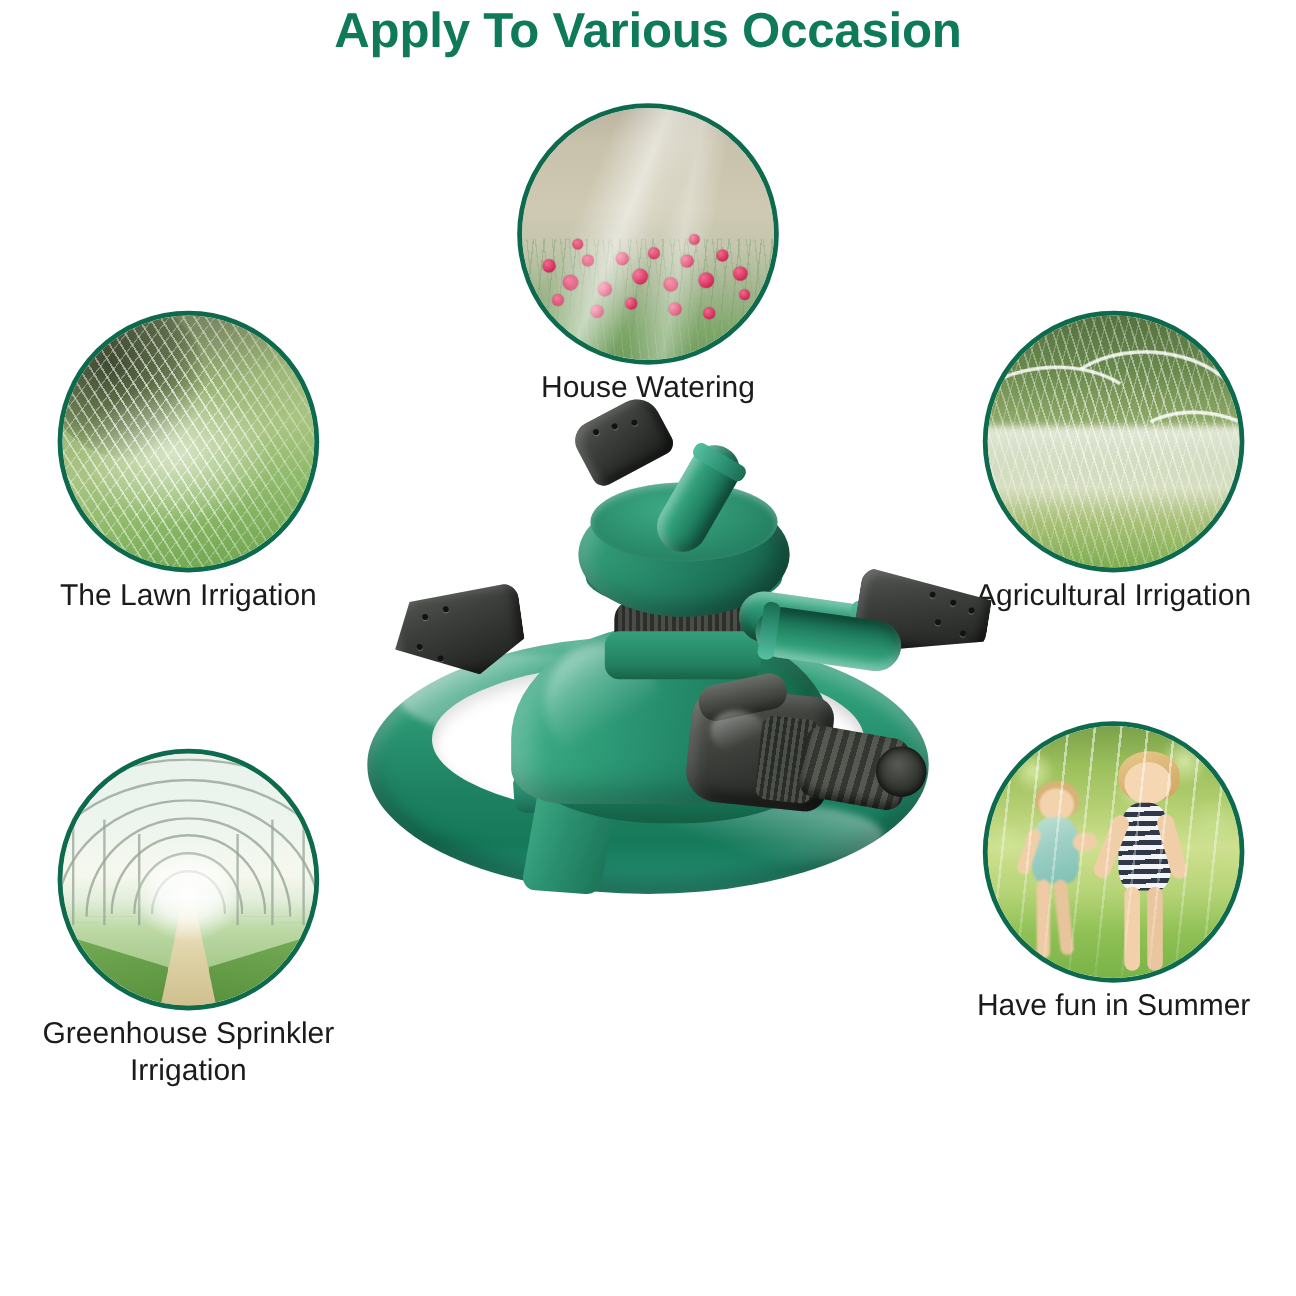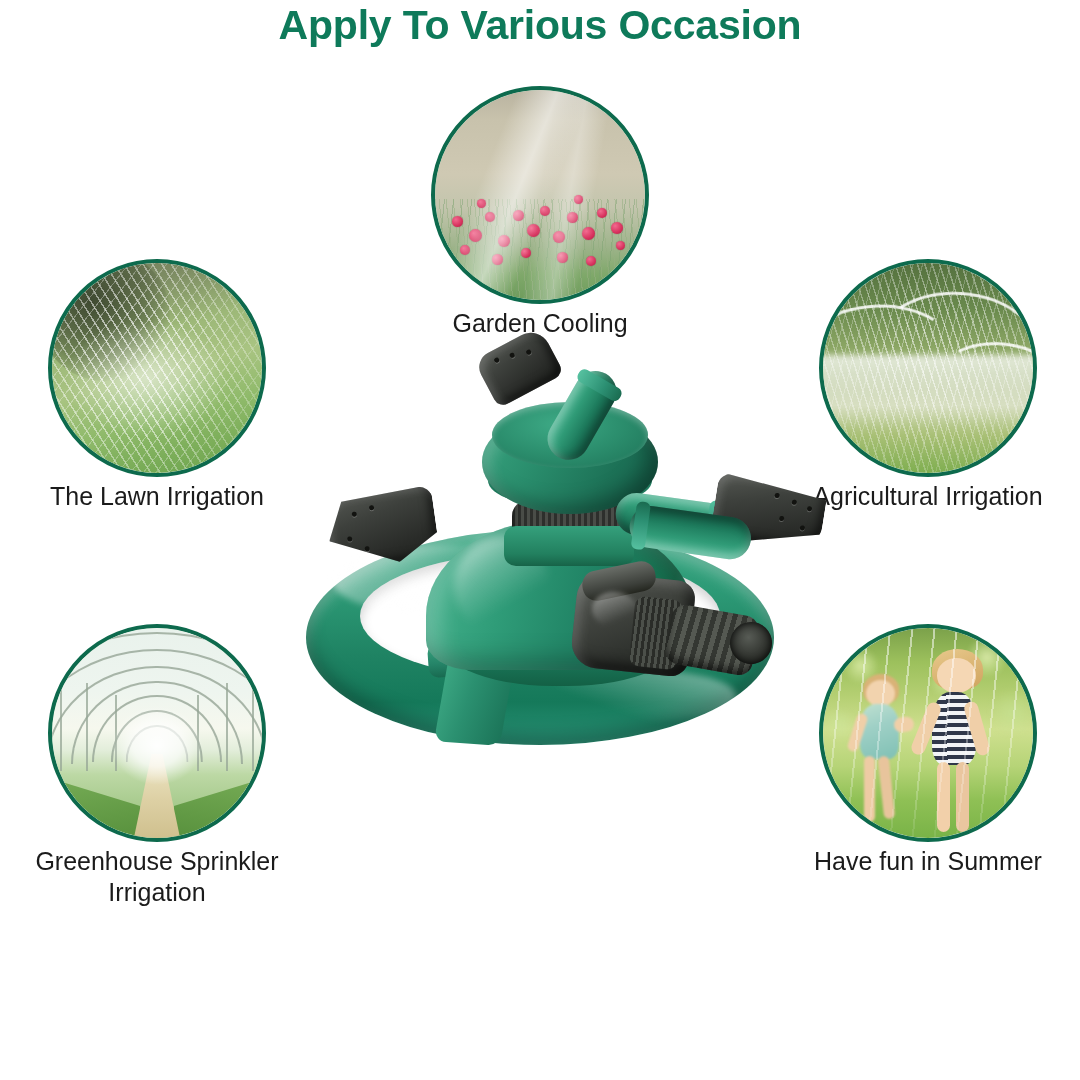--- a/index.html
+++ b/index.html
@@ -47,21 +47,21 @@
 
   
   #b-garden{left:431px;top:86px;}
   #b-garden .caption{top:222px;}
   #b-lawn{left:48px;top:259px;}
   #b-lawn .caption{top:222px;}
   #b-agri{left:819px;top:259px;}
   #b-agri .caption{top:222px;}
   #b-green{left:48px;top:624px;}
   #b-green .caption{top:222px;}
-  #b-summer{left:819px;top:624px;}
+  #b-summer{left:819px;top:601px;}
   #b-summer .caption{top:222px;}
   #b-house{left:431px;top:816px;}
   #b-house .caption{top:222px;}
 
   
 
   
   .art-garden{
     position:absolute;inset:0;
     background:
@@ -427,21 +427,21 @@
           <span class="fl" style="left:41%;top:75%;width:10px;height:10px;"></span>
           <span class="fl" style="left:58%;top:77%;width:11px;height:11px;"></span>
           <span class="fl" style="left:72%;top:79%;width:10px;height:10px;"></span>
           <span class="fl" style="left:86%;top:72%;width:9px;height:9px;"></span>
           <span class="fl" style="left:20%;top:52%;width:9px;height:9px;"></span>
           <span class="fl" style="left:66%;top:50%;width:9px;height:9px;"></span>
           <div class="haze"></div>
         </div>
       </div>
     </div>
-    <div class="caption">Garden Cooling</div>
+    <div class="caption">House Watering</div>
   </div>
 
   <div class="bubble" id="b-lawn">
     <div class="photo">
       <div class="inner">
         <div class="art-lawn">
           <div class="dark"></div>
           <div class="mist"></div>
           <div class="spray"></div>
         </div>

